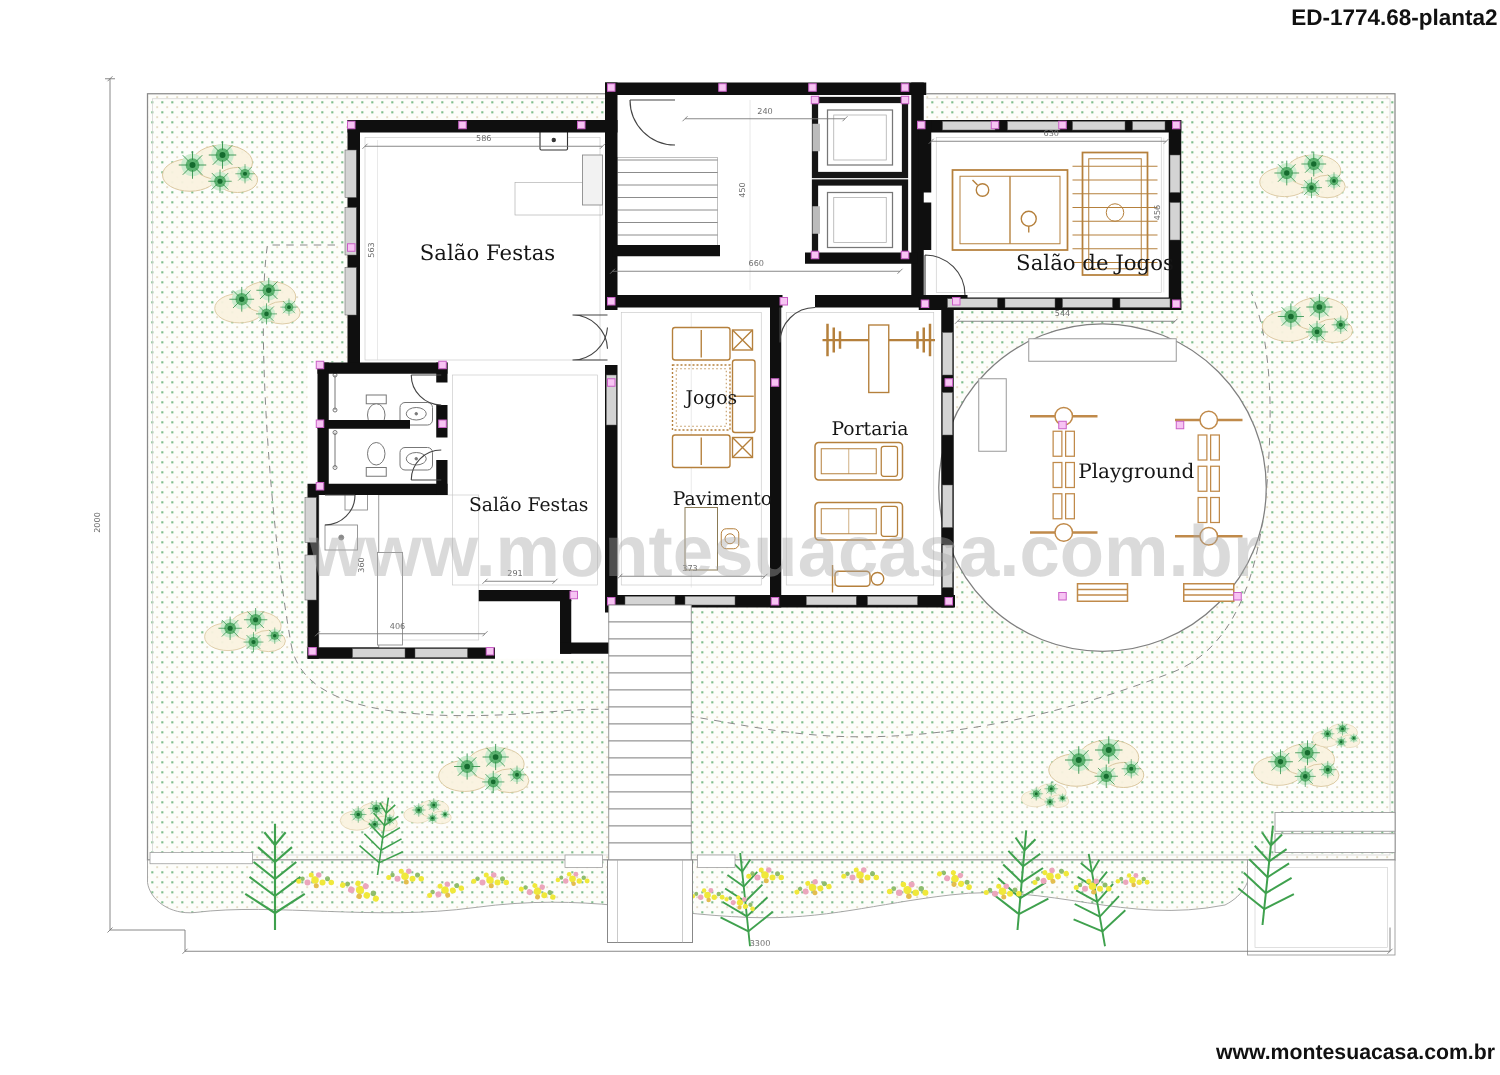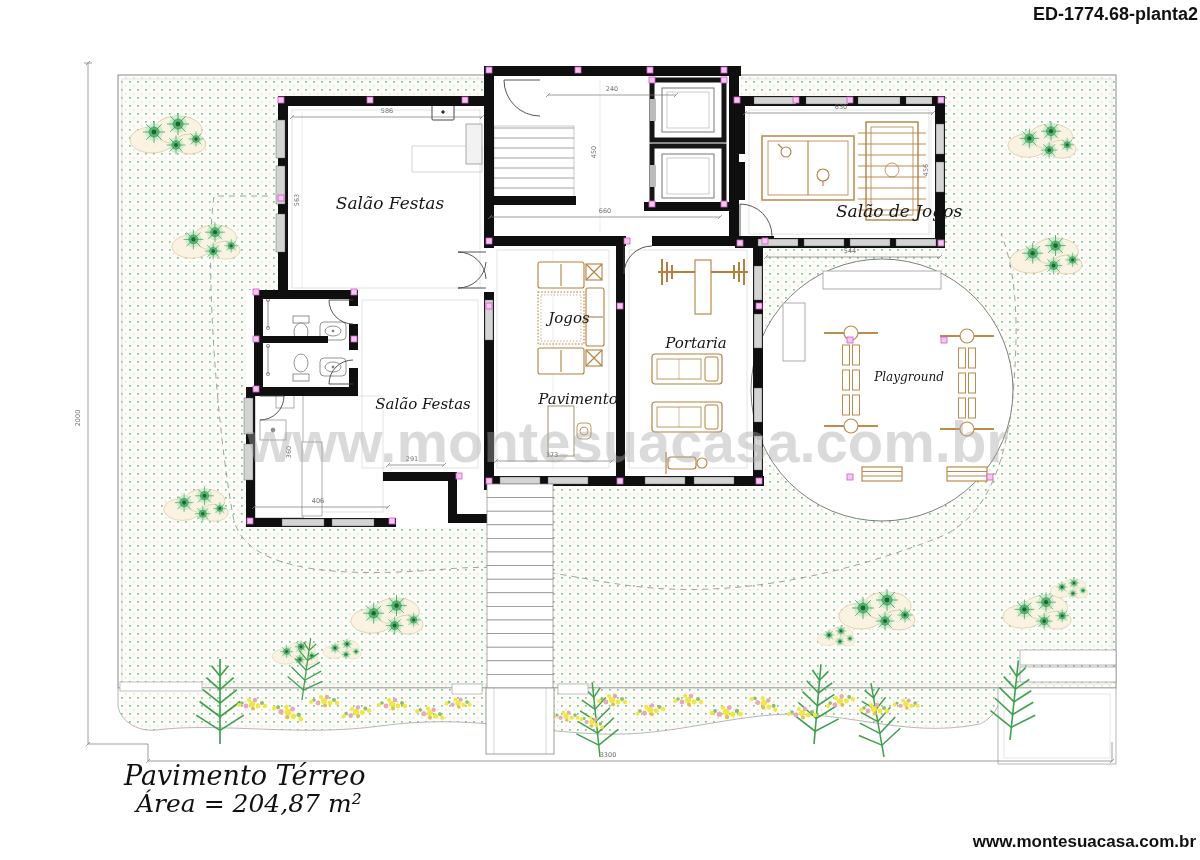--- a/index.html
+++ b/index.html
@@ -1,20 +1,20 @@
 <!DOCTYPE html>
 <html><head>
 <meta charset="utf-8">
 <style>
   html,body{margin:0;padding:0;background:#fff;}
   #page{position:relative;width:1200px;height:860px;background:#fff;overflow:hidden;
         font-family:"Liberation Sans",sans-serif;}
   #plan-svg{position:absolute;left:0;top:0;z-index:1;}
   .overlay{position:absolute;white-space:nowrap;pointer-events:none;}
-  .room-label{font-family:"DejaVu Serif",serif;font-style:italic;color:#151515;
+  .room-label{font-family:"DejaVu Serif",serif;color:#151515;
               transform:translate(-50%,-50%);z-index:5;}
   .watermark{font-weight:bold;font-size:58px;color:rgba(168,168,168,0.42);
              transform:translate(-50%,-50%);z-index:6;}
   .title{font-weight:bold;font-size:18px;color:#111;z-index:7;text-align:right;}
   .floor{font-family:"DejaVu Serif",serif;font-style:italic;font-size:27px;color:#111;z-index:7;}
   .area{font-family:"DejaVu Serif",serif;font-style:italic;font-size:25px;color:#111;z-index:7;}
   .site-url{font-weight:bold;font-size:17px;color:#111;z-index:7;}
   #plan-svg text.dim{font:6.5px "DejaVu Sans",sans-serif;fill:#6f6f6f;}
 </style>
 </head>
@@ -496,26 +496,24 @@
     <text class="dim" x="318" y="503" text-anchor="middle">406</text>
     <text class="dim" x="291" y="452" text-anchor="middle" transform="rotate(-90 291 452)">360</text>
     <text class="dim" x="80" y="418" text-anchor="middle" transform="rotate(-90 80 418)">2000</text>
     <text class="dim" x="608" y="757" text-anchor="middle">3300</text>
   </g>
 </svg>
 
 <div class="overlay title" style="right:2px;top:4px;">ED-1774.68-planta2</div>
 
 <div class="overlay room-label" style="left:390px;top:203px;font-size:17px">Salão Festas</div>
-<div class="overlay room-label" style="left:899px;top:211px;font-size:17px">Salão de Jogos</div>
+<div class="overlay room-label" style="left:876px;top:211px;font-size:17px">Salão de Jogos</div>
 <div class="overlay room-label" style="left:569px;top:318px;font-size:15px">Jogos</div>
 <div class="overlay room-label" style="left:696px;top:343px;font-size:15px">Portaria</div>
 <div class="overlay room-label" style="left:578px;top:399px;font-size:15px">Pavimento</div>
-<div class="overlay room-label" style="left:909px;top:377px;font-size:12px">Playground</div>
+<div class="overlay room-label" style="left:909px;top:377px;font-size:16px">Playground</div>
 <div class="overlay room-label" style="left:423px;top:404px;font-size:15px">Salão Festas</div>
 
 <div class="overlay watermark" style="left:628px;top:441px;">www.montesuacasa.com.br</div>
 
-<div class="overlay floor" style="left:124px;top:760px;">Pavimento Térreo</div>
-<div class="overlay area" style="left:136px;top:789px;">Área = 204,87 m²</div>
 <div class="overlay site-url" style="right:4px;top:832px;">www.montesuacasa.com.br</div>
 
 </div>
 
 </body></html>

